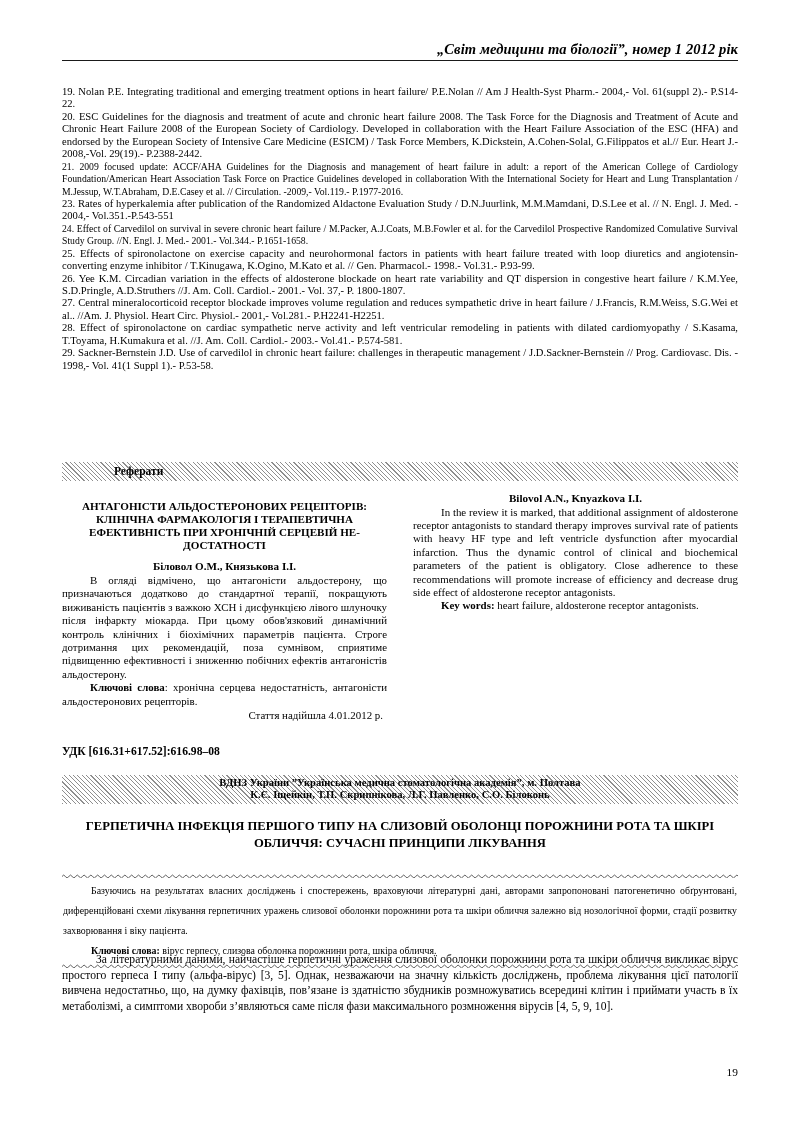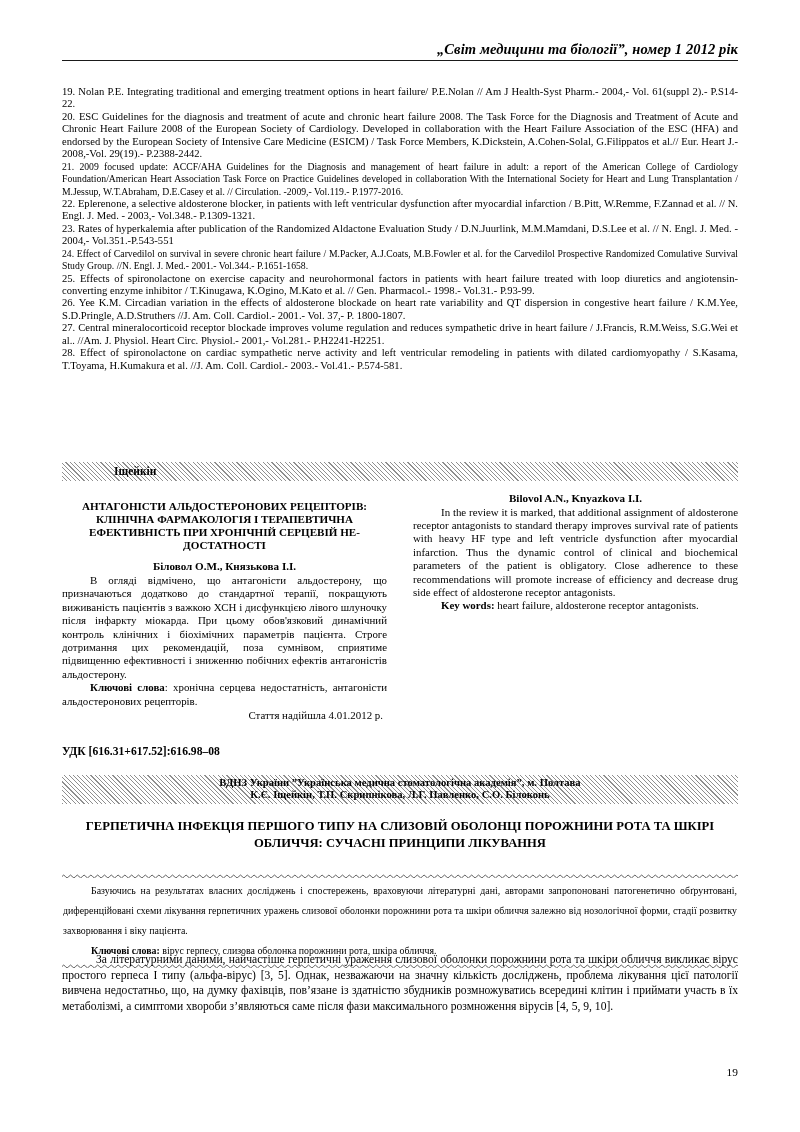--- a/index.html
+++ b/index.html
@@ -229,31 +229,31 @@
 <div class="page">
 
   <div class="running-head">
     <span class="running-head-text">„Світ медицини та біології”, номер 1 2012 рік</span>
   </div>
 
   <div class="refs" id="refs-container">
       <p class="ref-item">19. Nolan P.E. Integrating traditional and emerging treatment options in heart failure/ P.E.Nolan // Am J Health-Syst Pharm.- 2004,- Vol. 61(suppl 2).- P.S14-22.</p>
       <p class="ref-item">20. ESC Guidelines for the diagnosis and treatment of acute and chronic heart failure 2008. The Task Force for the Diagnosis and Treatment of Acute and Chronic Heart Failure 2008 of the European Society of Cardiology. Developed in collaboration with the Heart Failure Association of the ESC (HFA) and endorsed by the European Society of Intensive Care Medicine (ESICM) / Task Force Members, K.Dickstein, A.Cohen-Solal, G.Filippatos et al.// Eur. Heart J.- 2008,-Vol. 29(19).- P.2388-2442.</p>
       <p class="ref-item compact">21.  2009 focused update: ACCF/AHA Guidelines for the Diagnosis and management of heart failure in adult: a report of the American College of Cardiology Foundation/American Heart Association Task Force on Practice Guidelines developed in collaboration With the International Society for Heart and Lung Transplantation / M.Jessup, W.T.Abraham, D.E.Casey et al. // Circulation. -2009,- Vol.119.- P.1977-2016.</p>
-      <p class="ref-item">22. Eplerenone, a selective aldosterone blocker, in patients with left ventricular dysfunction after myocardial infarction / B.Pitt, W.Remme, F.Zannad et al. // N. Engl. J. Med. - 2003,- Vol.348.- P.1309-1321.</p>
       <p class="ref-item">23. Rates of hyperkalemia after publication of the Randomized Aldactone Evaluation Study / D.N.Juurlink, M.M.Mamdani, D.S.Lee et al. // N. Engl. J. Med. - 2004,- Vol.351.-P.543-551</p>
       <p class="ref-item compact">24. Effect of Carvedilol on survival in severe chronic heart failure / M.Packer, A.J.Coats, M.B.Fowler et al. for the Carvedilol Prospective Randomized Comulative Survival Study Group. //N. Engl. J. Med.- 2001.- Vol.344.- P.1651-1658.</p>
       <p class="ref-item">25. Effects of spironolactone on exercise capacity and neurohormonal factors in patients with heart failure treated with loop diuretics and angiotensin-converting enzyme inhibitor / T.Kinugawa, K.Ogino, M.Kato et al. // Gen. Pharmacol.- 1998.- Vol.31.- P.93-99.</p>
       <p class="ref-item">26. Yee K.M. Circadian variation in the effects of aldosterone blockade on heart rate variability and QT dispersion in congestive heart failure / K.M.Yee, S.D.Pringle, A.D.Struthers //J. Am. Coll. Cardiol.- 2001.- Vol. 37,- P. 1800-1807.</p>
       <p class="ref-item">27. Central mineralocorticoid receptor blockade improves volume regulation and reduces sympathetic drive in heart failure / J.Francis, R.M.Weiss, S.G.Wei et al.. //Am. J. Physiol. Heart Circ. Physiol.- 2001,- Vol.281.- P.H2241-H2251.</p>
       <p class="ref-item">28. Effect of spironolactone on cardiac sympathetic nerve activity and left ventricular remodeling in patients with dilated cardiomyopathy / S.Kasama, T.Toyama, H.Kumakura et al. //J. Am. Coll. Cardiol.- 2003.- Vol.41.- P.574-581.</p>
+      <p class="ref-item">29. Sackner-Bernstein J.D. Use of carvedilol in chronic heart failure: challenges in therapeutic management / J.D.Sackner-Bernstein // Prog. Cardiovasc. Dis. - 1998,- Vol. 41(1 Suppl 1).- P.53-58.</p>
     </div>
 
   <div class="hatch-bar" style="left:62px; top:462px; width:676px; height:19px;">
-    <span class="bar-label" style="left:52px; top:3px;">Іщейкін</span>
+    <span class="bar-label" style="left:52px; top:3px;">Реферати</span>
   </div>
 
   <div class="abstract-cols">
 
     <div class="abs-col">
       <p class="abs-title">АНТАГОНІСТИ АЛЬДОСТЕРОНОВИХ РЕЦЕПТОРІВ: КЛІНІЧНА ФАРМАКОЛОГІЯ І ТЕРАПЕВТИЧНА ЕФЕКТИВНІСТЬ ПРИ ХРОНІЧНІЙ СЕРЦЕВІЙ НЕ-ДОСТАТНОСТІ</p>
       <p class="abs-authors">Біловол О.М., Князькова І.І.</p>
       <p class="abs-body">В огляді відмічено, що антагоністи альдостерону, що призначаються додатково до стандартної терапії, покращують виживаність пацієнтів з важкою ХСН і дисфункцією лівого шлуночку після інфаркту міокарда. При цьому обов'язковий динамічний контроль клінічних і біохімічних параметрів пацієнта. Строге дотримання цих рекомендацій, поза сумнівом, сприятиме підвищенню ефективності і зниженню побічних ефектів антагоністів альдостерону.</p>
       <p class="abs-keys">
         <b>Ключові слова</b><span>: хронічна серцева недостатність, антагоністи альдостеронових рецепторів.</span>

